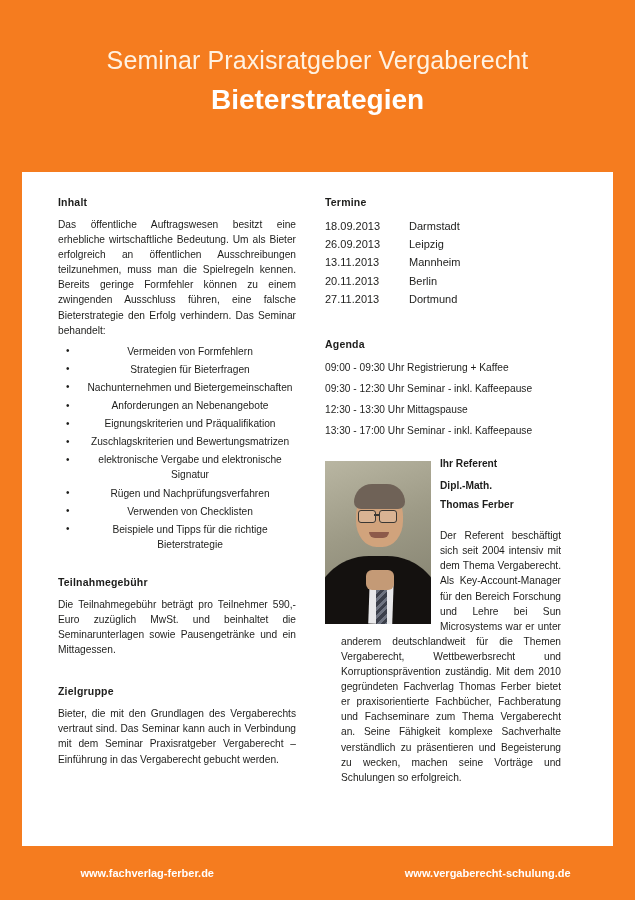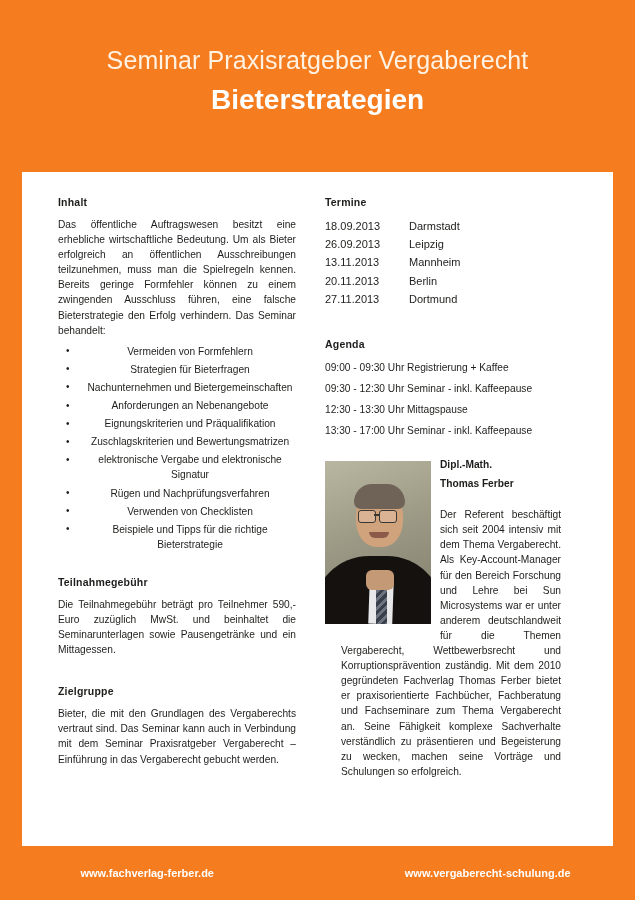--- a/index.html
+++ b/index.html
@@ -367,20 +367,21 @@
           <div class="photo-shirt"></div>
           <div class="photo-tie"></div>
           <div class="photo-neck"></div>
           <div class="photo-head"></div>
           <div class="photo-hair"></div>
           <div class="photo-glass-l"></div>
           <div class="photo-glass-r"></div>
           <div class="photo-glass-bridge"></div>
           <div class="photo-mouth"></div>
         </div>
+        <div class="ihr-referent">Ihr Referent</div>
         <div class="referent-name">Dipl.-Math.</div>
         <div class="referent-name" style="margin-bottom:7px;margin-left:45px;">Thomas Ferber</div>
         <p class="referent-bio">Der Referent beschäftigt sich seit 2004 intensiv mit dem Thema Vergaberecht. Als Key-Account-Manager für den Bereich Forschung und Lehre bei Sun Microsystems war er unter anderem deutschlandweit für die Themen Vergaberecht, Wettbewerbsrecht und Korruptionsprävention zuständig. Mit dem 2010 gegründeten Fachverlag Thomas Ferber bietet er praxisorientierte Fachbücher, Fachberatung und Fachseminare zum Thema Vergaberecht an. Seine Fähigkeit komplexe Sachverhalte verständlich zu präsentieren und Begeisterung zu wecken, machen seine Vorträge und Schulungen so erfolgreich.</p>
       </div>
 
     </div>
   </div>
 
   <div class="footer">
     <a class="footer-link first" href="#">www.fachverlag-ferber.de</a>

